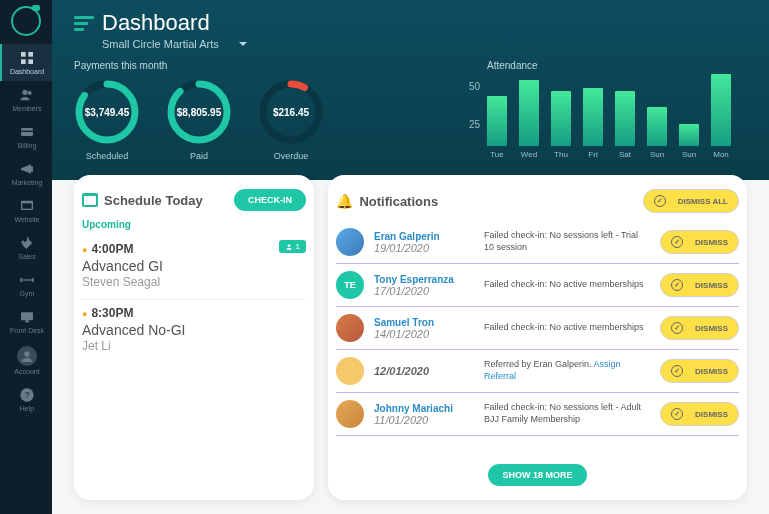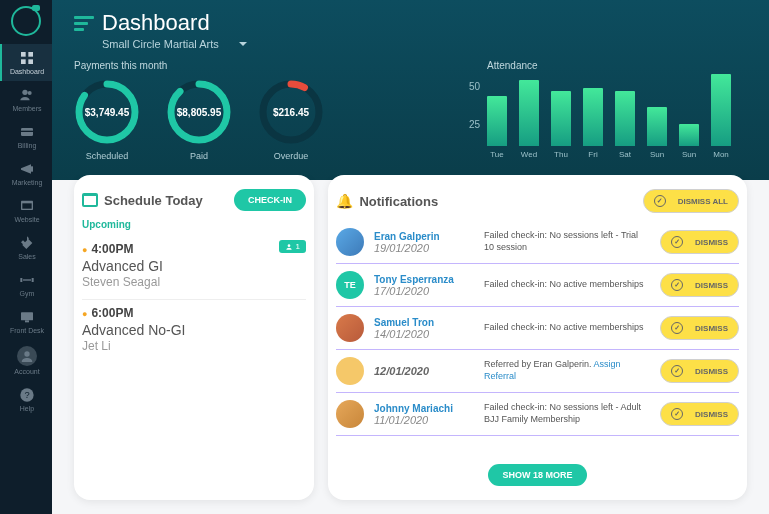--- a/index.html
+++ b/index.html
@@ -257,21 +257,21 @@
           <div class="sched-item">
             <div class="sched-time">4:00PM</div>
     <div class="sched-name">Advanced GI</div>
     <div class="sched-inst">Steven Seagal</div>
             <div class="attendee-badge"><svg width="8" height="8" viewBox="0 0 24 24" fill="#fff">
                 <circle cx="12" cy="8" r="4"></circle>
                 <path d="M4 20c0-4 4-6 8-6s8 2 8 6z"></path>
               </svg>1</div>
           </div>
           <div class="sched-item">
-            <div class="sched-time">6:00PM</div>
+            <div class="sched-time">8:30PM</div>
     <div class="sched-name">Advanced No-GI</div>
     <div class="sched-inst">Jet Li</div>
           </div>
         </div>
     </div>
 
     <div class="card notif">
       <div class="card-head">
         <h2>
             <span class="bell-icon">🔔</span>

